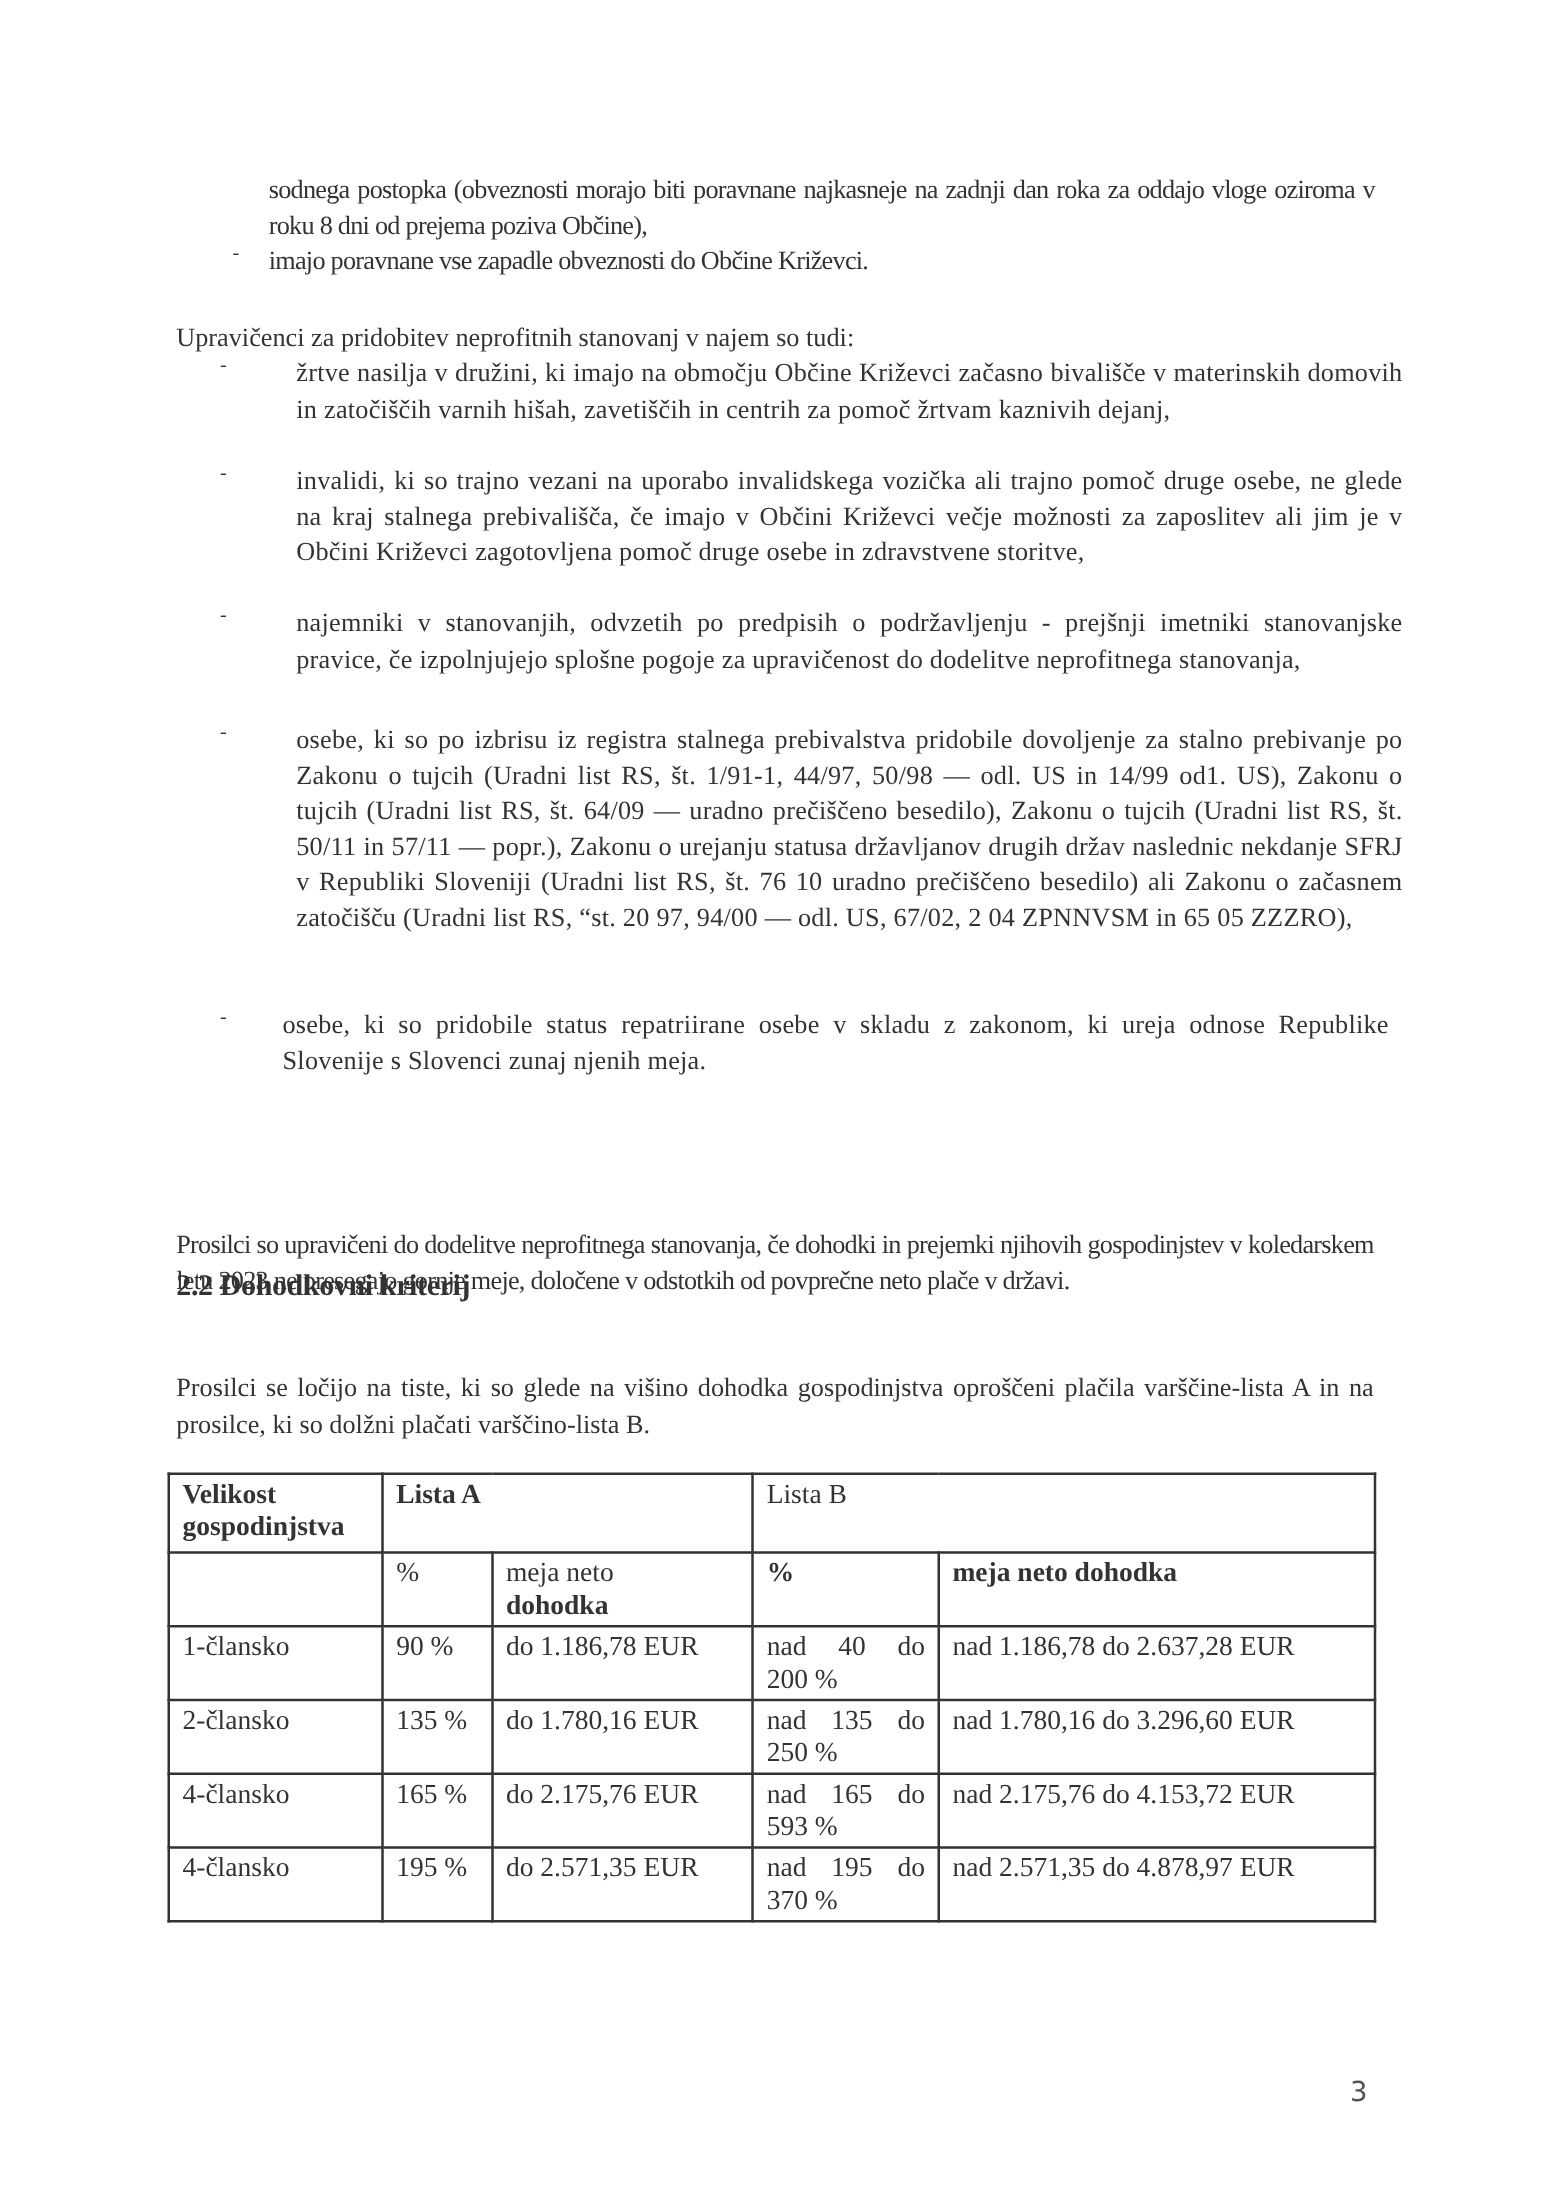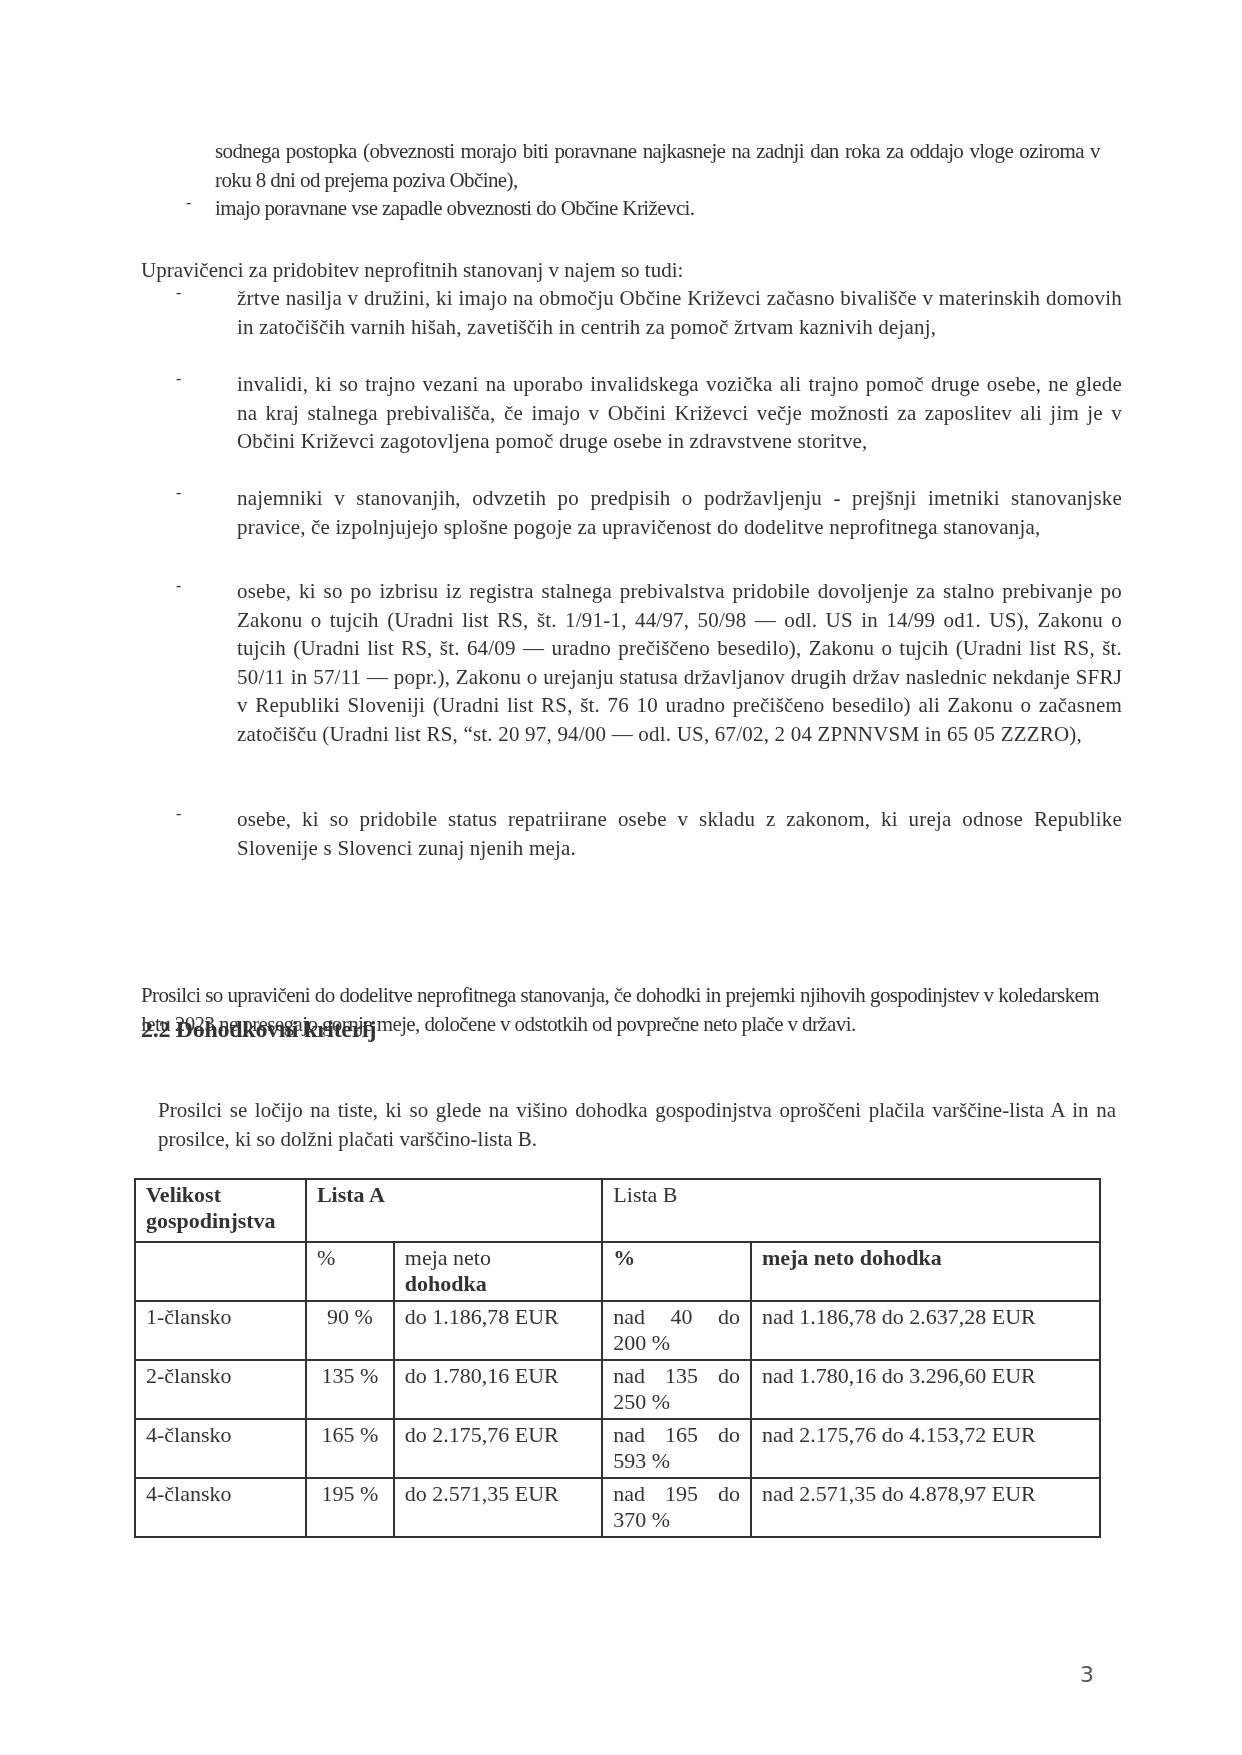--- a/index.html
+++ b/index.html
@@ -11,21 +11,21 @@
   .p.wide { letter-spacing: 0.2px; margin-left: 22px; }
   .bul { position: absolute; left: 0; right: 0; }
   .bul .dash { position: absolute; left: 0; top: 0; width: 20px; }
   .bul .txt { display: block; text-align: justify; }
   .heading { position: absolute; left: 141px; top: 968px; font-size: 24px; font-weight: bold;
              letter-spacing: -0.3px; margin-top: 48px; }
   table.inc { position: absolute; left: 134px; top: 1178px; width: 967px;
               border-collapse: collapse; font-size: 22px; line-height: 26px; }
   table.inc td { border: 2px solid #333333; vertical-align: top; padding: 2px 10px 3px 10px; }
   .bold { font-weight: bold; }
-  .right { text-align: center; }
+  .right { text-align: left; }
   .just { text-align: justify; text-align-last: justify; }
   .pagenum { position: absolute; left: 1080px; top: 1662px; font-family: "DejaVu Sans", sans-serif;
              font-size: 22px; color: #555555; }
 </style>
 </head>
 <body>
 
 <div class="page">
 
   <div class="p cond" style="left:215px; top:137px; width:885px;">sodnega postopka (obveznosti morajo biti poravnane najkasneje na zadnji dan roka za oddajo vloge oziroma v roku 8 dni od prejema poziva Občine),</div>
@@ -47,27 +47,27 @@
   <div class="bul" style="left:176px; top:484px; width:924px;">
     <span class="dash">-</span>
     <span class="p wide txt" style="position:relative; left:39px; width:885px;">najemniki v stanovanjih, odvzetih po predpisih o podržavljenju - prejšnji imetniki stanovanjske pravice, če izpolnjujejo splošne pogoje za upravičenost do dodelitve neprofitnega stanovanja,</span>
   </div>
   <div class="bul" style="left:176px; top:577px; width:924px;">
     <span class="dash">-</span>
     <span class="p wide txt" style="position:relative; left:39px; width:885px;">osebe, ki so po izbrisu iz registra stalnega prebivalstva pridobile dovoljenje za stalno prebivanje po Zakonu o tujcih (Uradni list RS, št. 1/91-1, 44/97, 50/98 — odl. US in 14/99   od1. US), Zakonu o tujcih (Uradni list RS, št. 64/09 — uradno prečiščeno besedilo), Zakonu o tujcih (Uradni list RS, št. 50/11 in 57/11 — popr.), Zakonu o urejanju statusa državljanov drugih držav naslednic nekdanje SFRJ v Republiki Sloveniji (Uradni list RS, št. 76 10   uradno prečiščeno besedilo) ali Zakonu o začasnem zatočišču (Uradni list RS, “st. 20 97, 94/00 — odl. US, 67/02, 2 04   ZPNNVSM in 65 05   ZZZRO),</span>
   </div>
   <div class="bul" style="left:176px; top:805px; width:924px;">
     <span class="dash">-</span>
-    <span class="p wide txt" style="position:relative; left:39px; width:885px;">osebe, ki so pridobile status repatriirane osebe v skladu z zakonom, ki ureja odnose Republike Slovenije s Slovenci zunaj njenih meja.</span>
+    <span class="p wide txt" style="position:relative; left:28px; width:885px;">osebe, ki so pridobile status repatriirane osebe v skladu z zakonom, ki ureja odnose Republike Slovenije s Slovenci zunaj njenih meja.</span>
   </div>
 
   <div class="heading">2.2 Dohodkovni kriterij</div>
 
   <div class="p cond" style="left:141px; top:981px; width:958px;">Prosilci so upravičeni do dodelitve neprofitnega stanovanja, če dohodki in prejemki njihovih gospodinjstev v koledarskem letu 2023 ne presegajo gornje meje, določene v odstotkih od povprečne neto plače v državi.</div>
-  <div class="p" style="left:158px; top:1096px; width:958px;">Prosilci se ločijo na tiste, ki so glede na višino dohodka gospodinjstva oproščeni plačila varščine-lista A in na prosilce, ki so dolžni plačati varščino-lista B.</div>
+  <div class="p" style="left:141px; top:1096px; width:958px;">Prosilci se ločijo na tiste, ki so glede na višino dohodka gospodinjstva oproščeni plačila varščine-lista A in na prosilce, ki so dolžni plačati varščino-lista B.</div>
 
   <table class="inc">
     <colgroup>
       <col style="width:171px">
       <col style="width:88px">
       <col style="width:209px">
       <col style="width:149px">
       <col style="width:350px">
     </colgroup>
     <tbody>

